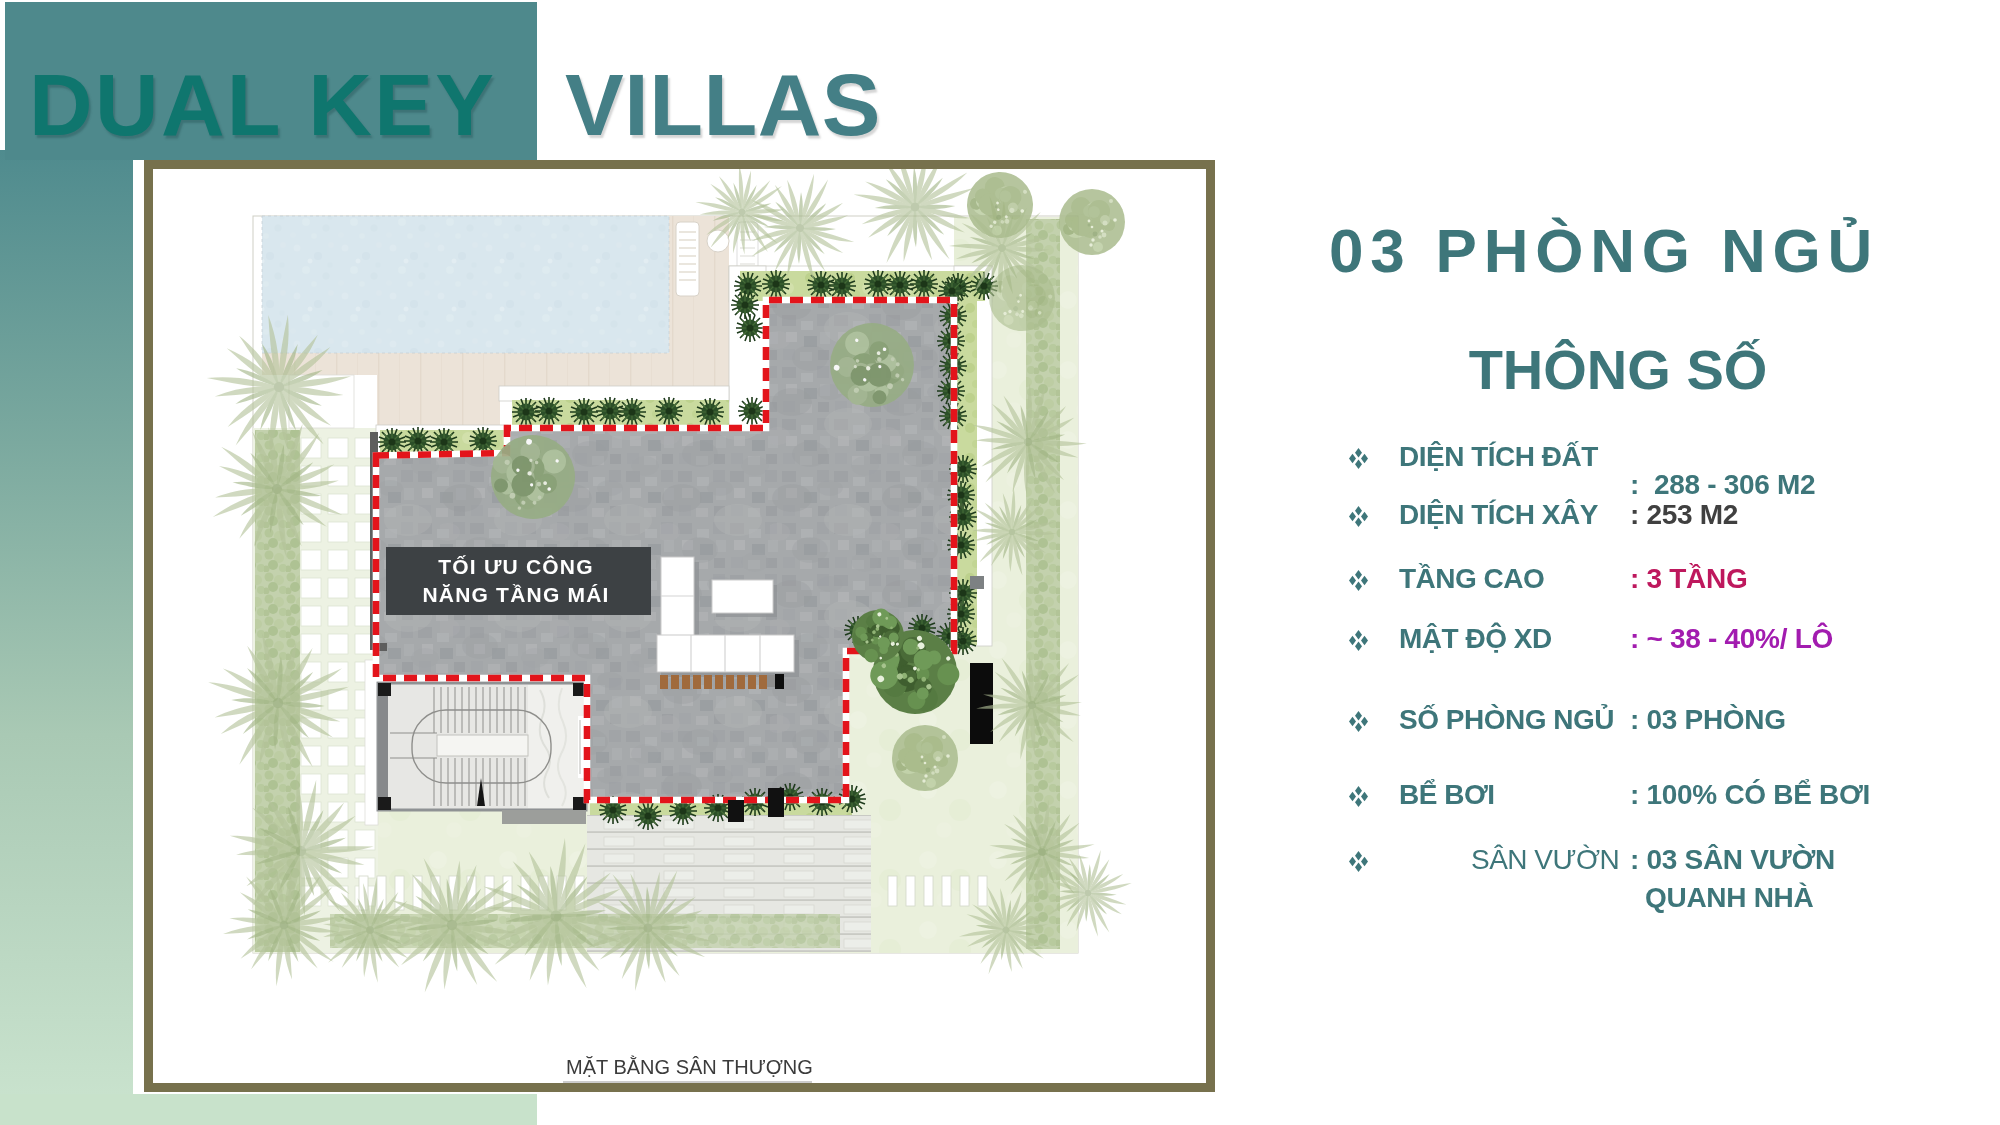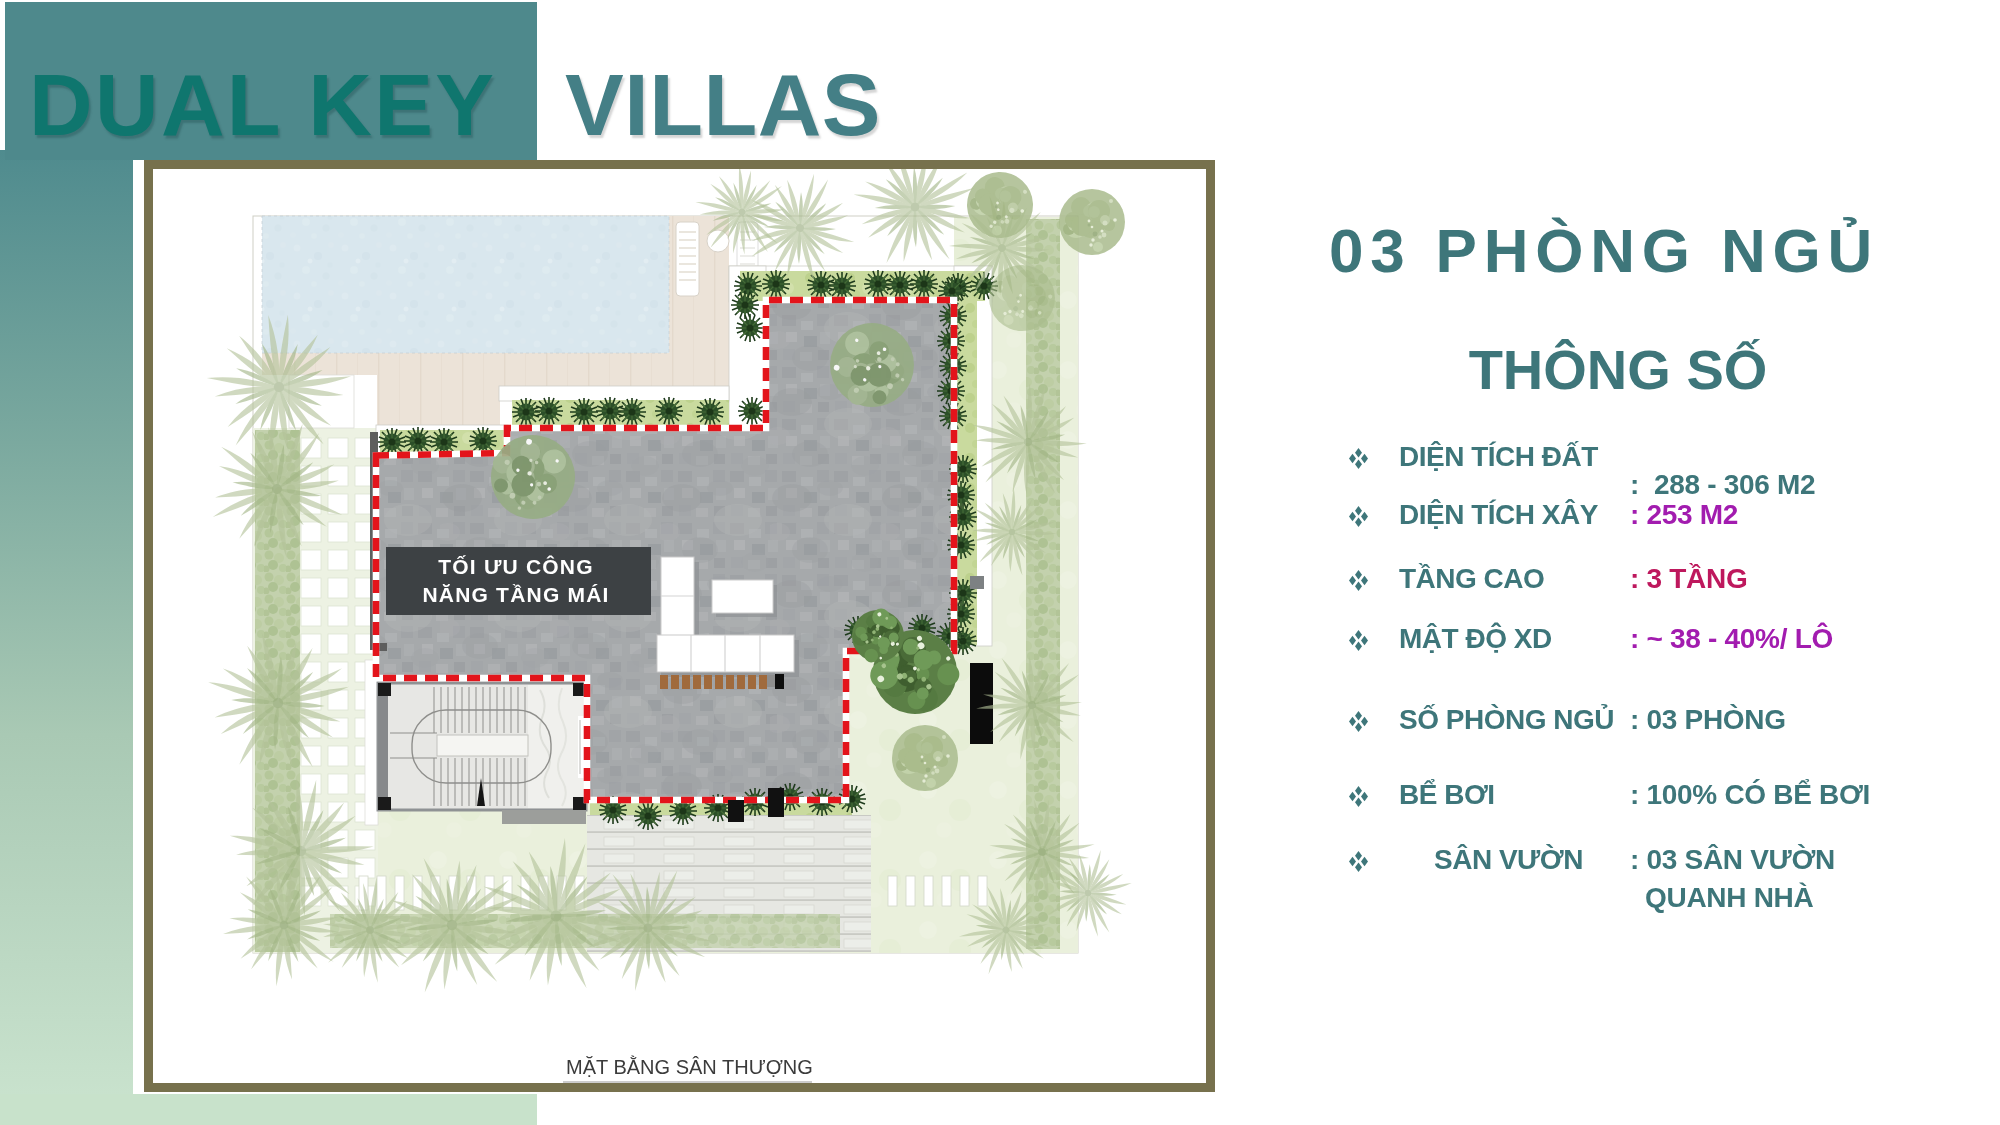--- a/index.html
+++ b/index.html
@@ -561,21 +561,21 @@
     <g fill="#3e767a">
       <path d="M10.5,1 L14,5.75 L10.5,10.5 L7,5.75 Z"></path>
       <path d="M10.5,12.5 L14,17.25 L10.5,22 L7,17.25 Z"></path>
       <path d="M4.5,6.8 L8,11.5 L4.5,16.2 L1,11.5 Z"></path>
       <path d="M16.5,6.8 L20,11.5 L16.5,16.2 L13,11.5 Z"></path>
     </g>
   </svg>
 
 <div class="abs" style="left:1399px;top:501px;font-size:28px;font-weight:bold;letter-spacing:-0.5px;color:#3e767a;line-height:28px;white-space:nowrap;">DIỆN TÍCH XÂY</div>
 
-<div class="abs" style="left:1630px;top:501px;font-size:28px;font-weight:bold;letter-spacing:-0.3px;color:#a21caf;line-height:28px;white-space:nowrap;">: 253 M2</div>
+<div class="abs" style="left:1630px;top:501px;font-size:28px;font-weight:bold;letter-spacing:-0.3px;color:#404040;line-height:28px;white-space:nowrap;">: 253 M2</div>
 
 <svg class="abs" style="left:1348px;top:569px;" width="21" height="23" viewBox="0 0 21 23">
     <g fill="#3e767a">
       <path d="M10.5,1 L14,5.75 L10.5,10.5 L7,5.75 Z"></path>
       <path d="M10.5,12.5 L14,17.25 L10.5,22 L7,17.25 Z"></path>
       <path d="M4.5,6.8 L8,11.5 L4.5,16.2 L1,11.5 Z"></path>
       <path d="M16.5,6.8 L20,11.5 L16.5,16.2 L13,11.5 Z"></path>
     </g>
   </svg>
 
@@ -624,17 +624,17 @@
 
 <svg class="abs" style="left:1348px;top:850px;" width="21" height="23" viewBox="0 0 21 23">
     <g fill="#3e767a">
       <path d="M10.5,1 L14,5.75 L10.5,10.5 L7,5.75 Z"></path>
       <path d="M10.5,12.5 L14,17.25 L10.5,22 L7,17.25 Z"></path>
       <path d="M4.5,6.8 L8,11.5 L4.5,16.2 L1,11.5 Z"></path>
       <path d="M16.5,6.8 L20,11.5 L16.5,16.2 L13,11.5 Z"></path>
     </g>
   </svg>
 
-<div class="abs" style="left:1434px;top:846px;font-size:28px;font-weight:bold;letter-spacing:-0.5px;color:#3e767a;line-height:28px;white-space:nowrap;text-align:center;">SÂN VƯỜN</div>
+<div class="abs" style="left:1471px;top:846px;font-size:28px;font-weight:normal;letter-spacing:-0.5px;color:#3e767a;line-height:28px;white-space:nowrap;text-align:center;">SÂN VƯỜN</div>
 
 <div class="abs" style="left:1630px;top:846px;font-size:28px;font-weight:bold;letter-spacing:-0.3px;color:#3e767a;line-height:28px;white-space:nowrap;">: 03 SÂN VƯỜN</div>
 
 <div class="abs" style="left:1645px;top:884px;font-size:28px;font-weight:bold;letter-spacing:-0.3px;color:#3e767a;line-height:28px;white-space:nowrap;">QUANH NHÀ</div>
 
 </body></html>

